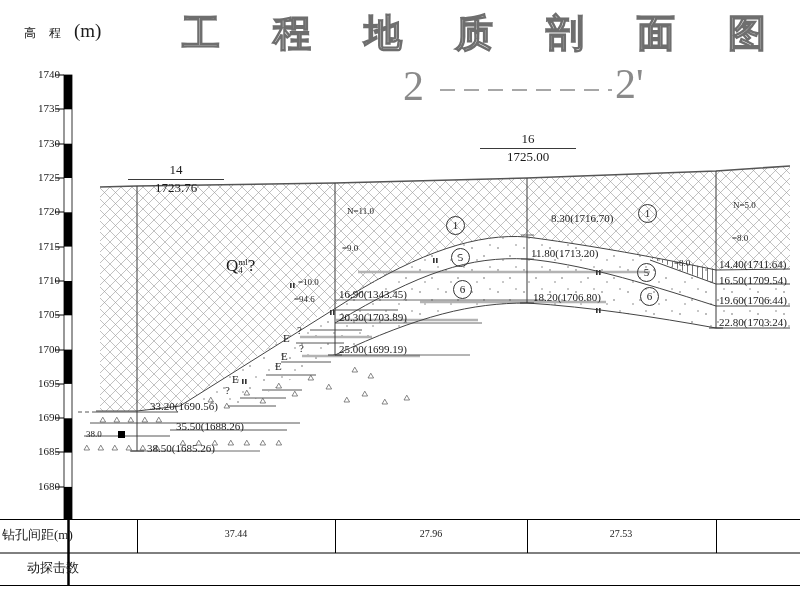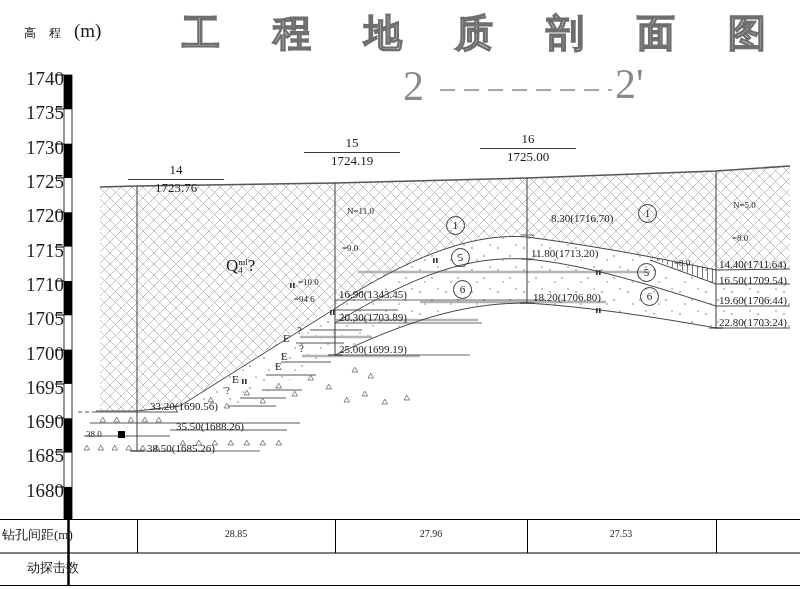--- a/index.html
+++ b/index.html
@@ -5,21 +5,21 @@
   html,body{margin:0;padding:0;background:#fff;}
   #stage{position:relative;width:800px;height:589px;background:#ffffff;overflow:hidden;
          font-family:"Liberation Serif","DejaVu Serif",serif;color:#1a1a1a;}
   #gfx{position:absolute;left:0;top:0;}
   .abs{position:absolute;white-space:nowrap;}
   .title{font-size:38px;letter-spacing:53px;color:#fdfdfd;-webkit-text-stroke:1.2px #6e6e6e;
          font-weight:bold;}
   .sec2{font-size:42px;color:#8a8a8a;font-weight:400;}
   .axis-cap{font-size:12px;letter-spacing:5px;}
   .axis-cap .unit{font-size:19px;letter-spacing:0;}
-  .tick{font-size:19px;width:34px;text-align:right;}
+  .tick{font-size:11px;width:34px;text-align:right;}
   .bh-head{width:96px;text-align:center;font-size:13px;line-height:14px;}
   .bh-line{border-top:1px solid #3a3a3a;margin:2px 0 1px 0;height:0;}
   .ann{font-size:11px;}
   .note{font-size:9px;color:#222;}
   .circ{width:17px;height:17px;border:1px solid #333;border-radius:50%;text-align:center;
         line-height:17px;font-size:11px;background:transparent;}
   .qlbl{font-size:17px;}
   .qlbl .ss{display:inline-block;vertical-align:-2px;line-height:8px;font-size:9px;text-align:left;}
   .elbl{font-size:11px;}
   .tbl-label{font-size:13px;}
@@ -228,25 +228,20 @@
   <div class="abs tick" style="left:26px;top:377px;">1695</div>
   <div class="abs tick" style="left:26px;top:411px;">1690</div>
   <div class="abs tick" style="left:26px;top:445px;">1685</div>
   <div class="abs tick" style="left:26px;top:480px;">1680</div>
 
   <div class="abs bh-head" style="left:128px;top:136px;margin-top:27px;">
     <div>14</div>
     <div class="bh-line"></div>
     <div>1723.76</div>
   </div>
-  <div class="abs bh-head" style="left:304px;top:136px;">
-    <div>15</div>
-    <div class="bh-line"></div>
-    <div>1724.19</div>
-  </div>
   <div class="abs bh-head" style="left:480px;top:132px;">
     <div>16</div>
     <div class="bh-line"></div>
     <div>1725.00</div>
   </div>
 
   <div class="abs ann" style="left:150px;top:400px;">33.20(1690.56)</div>
   <div class="abs ann" style="left:176px;top:420px;">35.50(1688.26)</div>
   <div class="abs ann" style="left:147px;top:442px;">38.50(1685.26)</div>
 
@@ -288,17 +283,17 @@
   <div class="abs note" style="left:294px;top:294px;">=94.6</div>
   <div class="abs note" style="left:733px;top:200px;">N=5.0</div>
   <div class="abs note" style="left:732px;top:233px;">=8.0</div>
   <div class="abs note" style="left:674px;top:258px;">=8.0</div>
 
   <div class="abs note" style="left:86px;top:429px;">38.0</div>
   <div class="abs sqm" style="left:118px;top:431px;"></div>
 
   <div class="abs tbl-label" style="left:2px;top:526px;">钻孔间距(m)</div>
   <div class="abs tbl-label" style="left:27px;top:559px;">动探击数</div>
-  <div class="abs tbl-val" style="left:206px;top:528px;">28.85</div>
+  <div class="abs tbl-val" style="left:206px;top:528px;">37.44</div>
   <div class="abs tbl-val" style="left:401px;top:528px;">27.96</div>
   <div class="abs tbl-val" style="left:591px;top:528px;">27.53</div>
 
 </div>
 
 </body></html>

